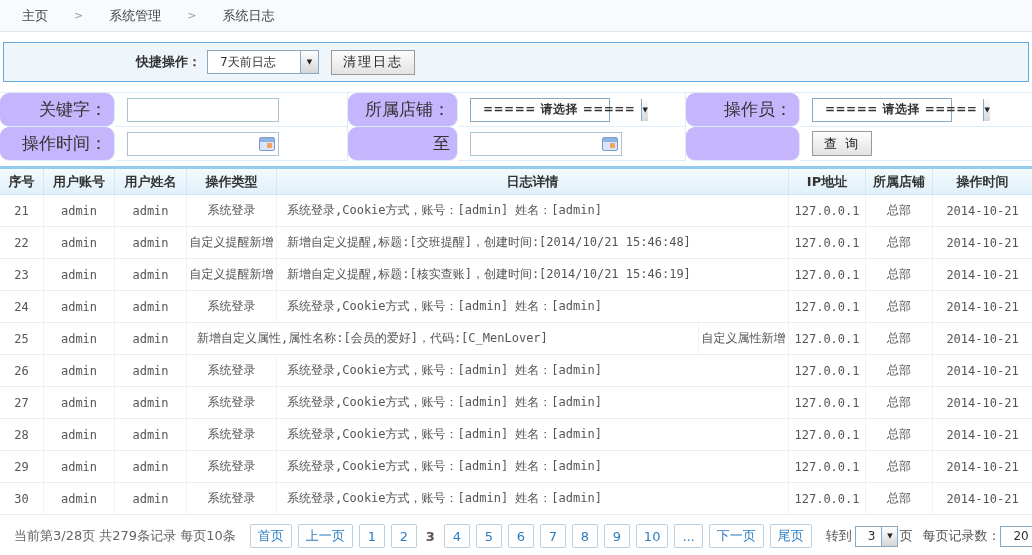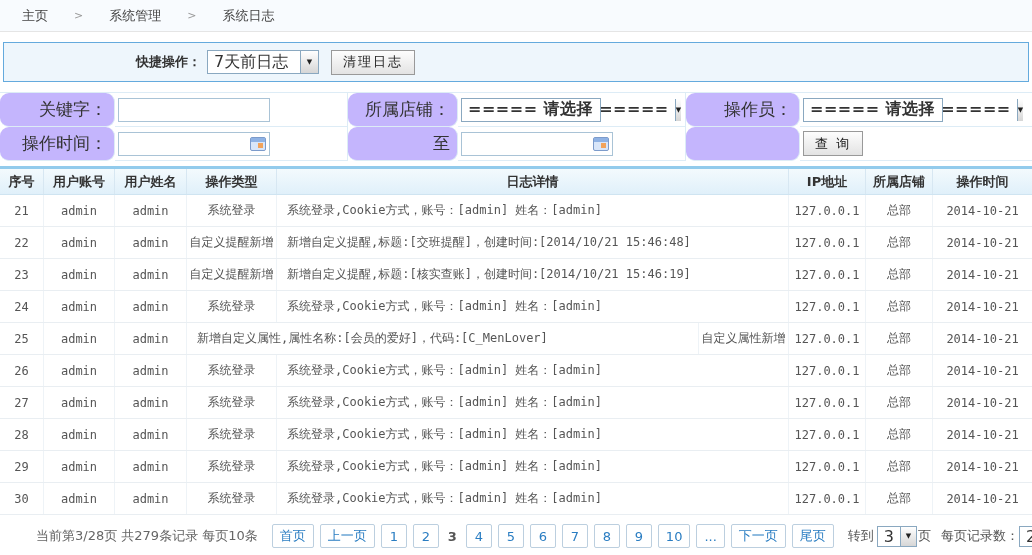--- a/index.html
+++ b/index.html
@@ -12,41 +12,41 @@
   .crumb { cursor:default; }
   .crumb-sep { color:#999; font-size:11px; }
 
   
   .quickbar { margin:10px 3px 0 3px; height:40px; border:1px solid #64aadd; background:#eef6fc;
     display:flex; align-items:center; }
   .quickbar-label { width:203px; text-align:right; font-weight:bold; color:#333; font-size:13px; padding-right:6px; }
 
   
   .sel { display:inline-flex; align-items:stretch; height:24px; border:1px solid #8aa8c0; background:#fff; }
-  .sel-text { display:flex; align-items:center; padding:0 6px; font-size:16px; color:#333; white-space:nowrap; }
+  .sel-text { display:flex; align-items:center; padding:0 6px; font-size:12px; color:#333; white-space:nowrap;margin-left:6px; }
   .sel-bold .sel-text { font-weight:bold; letter-spacing:0.5px; }
   .sel-btn { width:18px; border-left:1px solid #8aa8c0; background:linear-gradient(#ffffff,#d6d6d6);
     display:flex; align-items:center; justify-content:center; font-size:7px; color:#222; }
   .sel-w110 { width:112px; } .sel-w110 .sel-text { flex:1; }
   .sel-w140 { width:140px; } .sel-w140 .sel-text { flex:1; }
   .sel-sm { height:21px; } .sel-sm .sel-btn { width:16px; }
 
   
   .btn { height:25px; padding:0 11px; border:1px solid #999; background:linear-gradient(#fdfdfd,#e3e3e3);
     font-size:13px; color:#222; display:inline-flex; align-items:center; letter-spacing:2px;
     font-family:"DejaVu Sans","Liberation Sans",sans-serif; cursor:pointer; }
 
   
   .filters { margin-top:10px; display:grid; grid-template-columns:115px 233px 110px 228px 114px 232px;
     border-top:1px solid #ddecf6; }
   .fcell { border-bottom:1px solid #ddecf6; border-right:1px solid #ddecf6; height:34px;
     display:flex; align-items:center; }
   .fcell:nth-child(6n) { border-right:none; }
   .flabel { background:#c4b5fd; justify-content:flex-end; padding-right:7px; color:#333; font-size:17px;border-radius:9px; }
-  .finput { background:#fff; padding-left:3px; }
+  .finput { background:#fff; padding-left:12px; }
   .txt { width:152px; height:24px; border:1px solid #a9c3d6; background:#fff; outline:none;
     font-family:inherit; font-size:12px; padding:0 4px; color:#333; }
   .datebox { width:152px; height:24px; border:1px solid #a9c3d6; background:#fff;
     display:flex; align-items:center; justify-content:flex-end; padding-right:3px; }
   .cal { width:16px; height:14px; border:1px solid #7c9bcb; background:#d9e6f9; position:relative; border-radius:2px; cursor:pointer; }
   .cal::before { content:""; position:absolute; top:0; left:0; right:0; height:4px; background:#8fb2e4; }
   .cal::after { content:""; position:absolute; right:2px; bottom:2px; width:5px; height:5px; background:#f2a35b; }
 
   
   .logtable { margin-top:5px; border-top:3px solid #92cbec; }
@@ -56,21 +56,21 @@
   .th:last-child { border-right:none; }
   .tr { display:flex; border-bottom:1px solid #e9eef2; height:32px; background:#fff; }
   .td { display:flex; align-items:center; justify-content:center; border-right:1px solid #eef3f7;
     font-family:"DejaVu Sans Mono","Liberation Mono",monospace; font-size:12px; color:#555; white-space:nowrap; overflow:hidden; }
   .td:last-child { border-right:none; }
   .c0 { width:44px; } .c1 { width:71px; } .c2 { width:72px; } .c3 { width:90px; }
   .c4 { flex:1; } .c5 { width:77px; } .c6 { width:67px; } .c7 { width:99px; }
   .td.c4 { justify-content:flex-start; padding-left:10px; }
 
   
-  .footer { display:flex; align-items:center; margin-top:9px; padding-left:36px; }
+  .footer { display:flex; align-items:center; margin-top:9px; padding-left:14px; }
   .summary { color:#666; font-size:13px; white-space:nowrap; }
   .pager { display:flex; align-items:center; gap:6px; margin-left:14px; }
   .pbtn { border:1px solid #bccfdf; border-radius:2px; color:#2a7dc2; background:#fff; height:24px;
     min-width:26px; padding:0 7px; display:flex; align-items:center; justify-content:center;
     font-size:13px; cursor:pointer; white-space:nowrap; }
   .pcur { color:#555; font-weight:bold; padding:0 3px; font-size:13px; }
   .goto { display:flex; align-items:center; margin-left:14px; color:#555; font-size:13px; white-space:nowrap; }
   .goto .sel { margin:0 1px 0 3px; }
   .pagesize { display:flex; align-items:center; margin-left:10px; color:#555; font-size:13px; white-space:nowrap; }
 </style>

